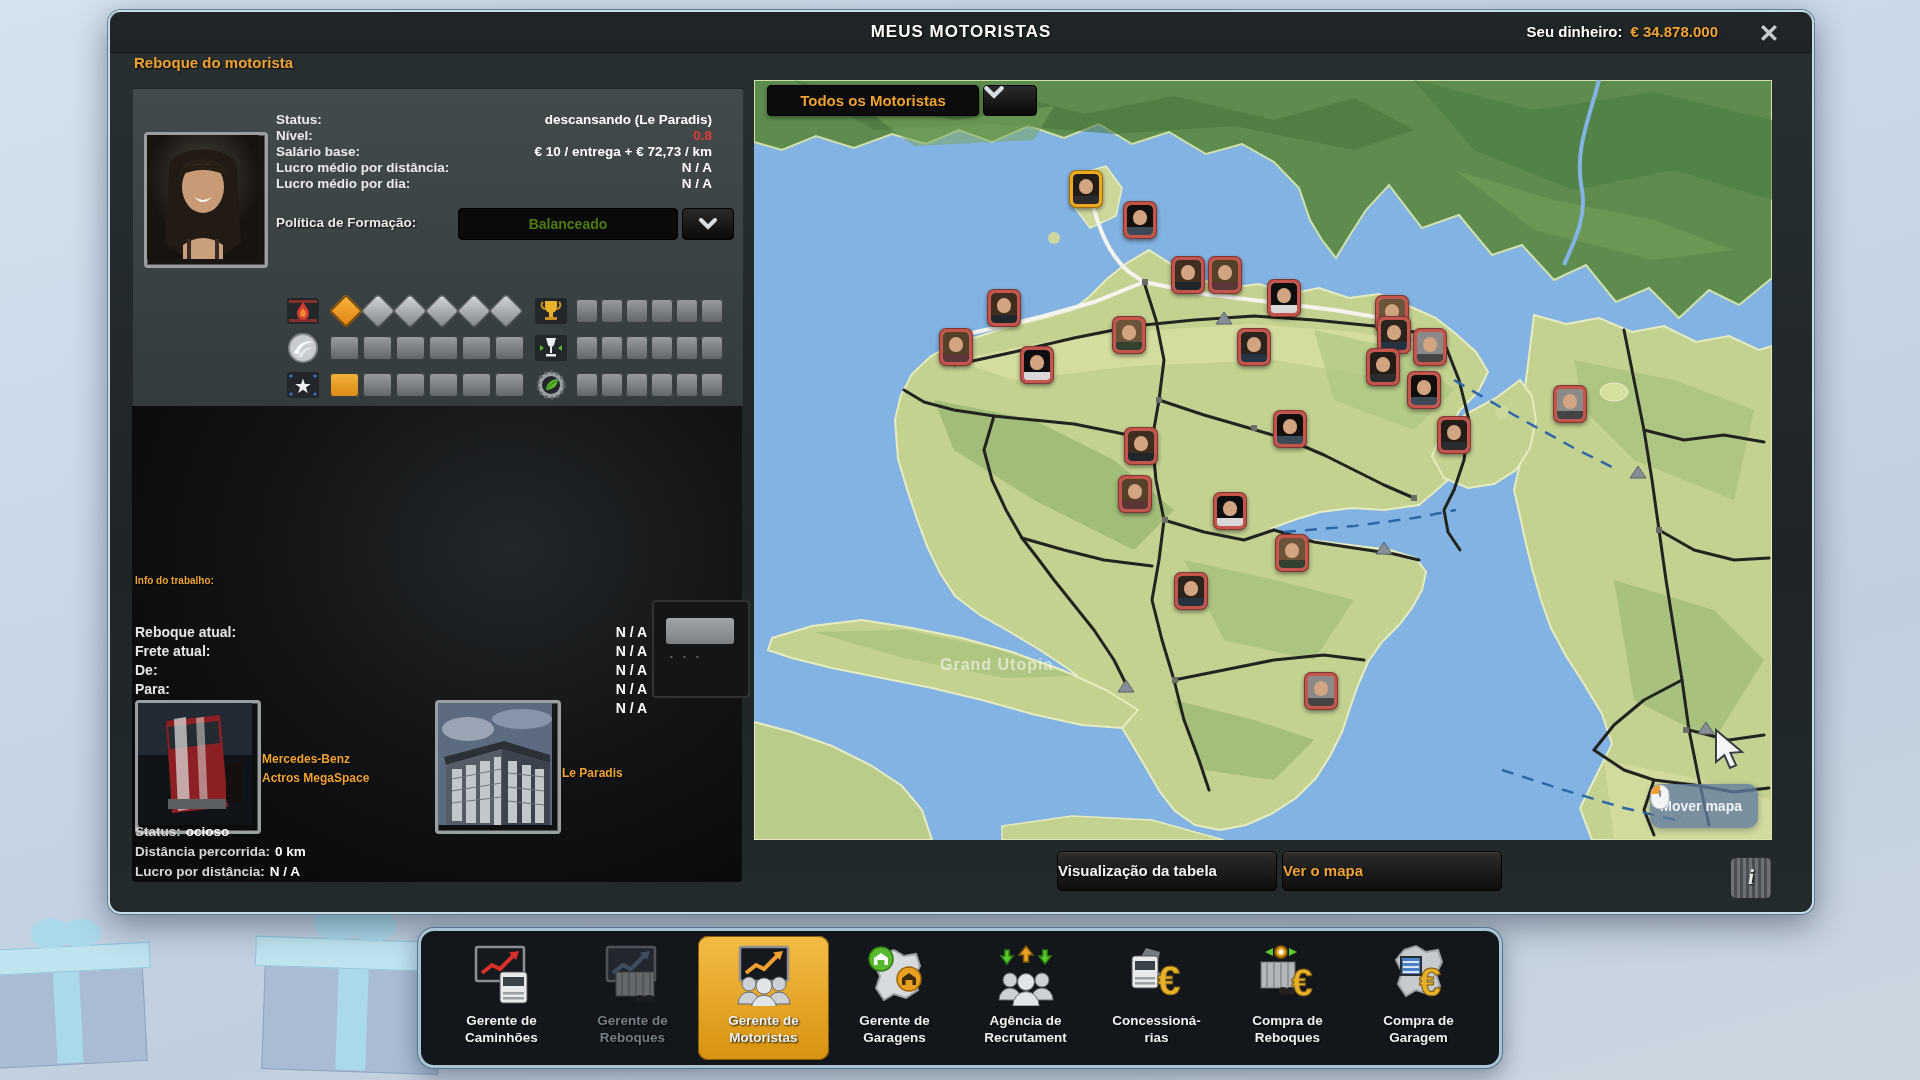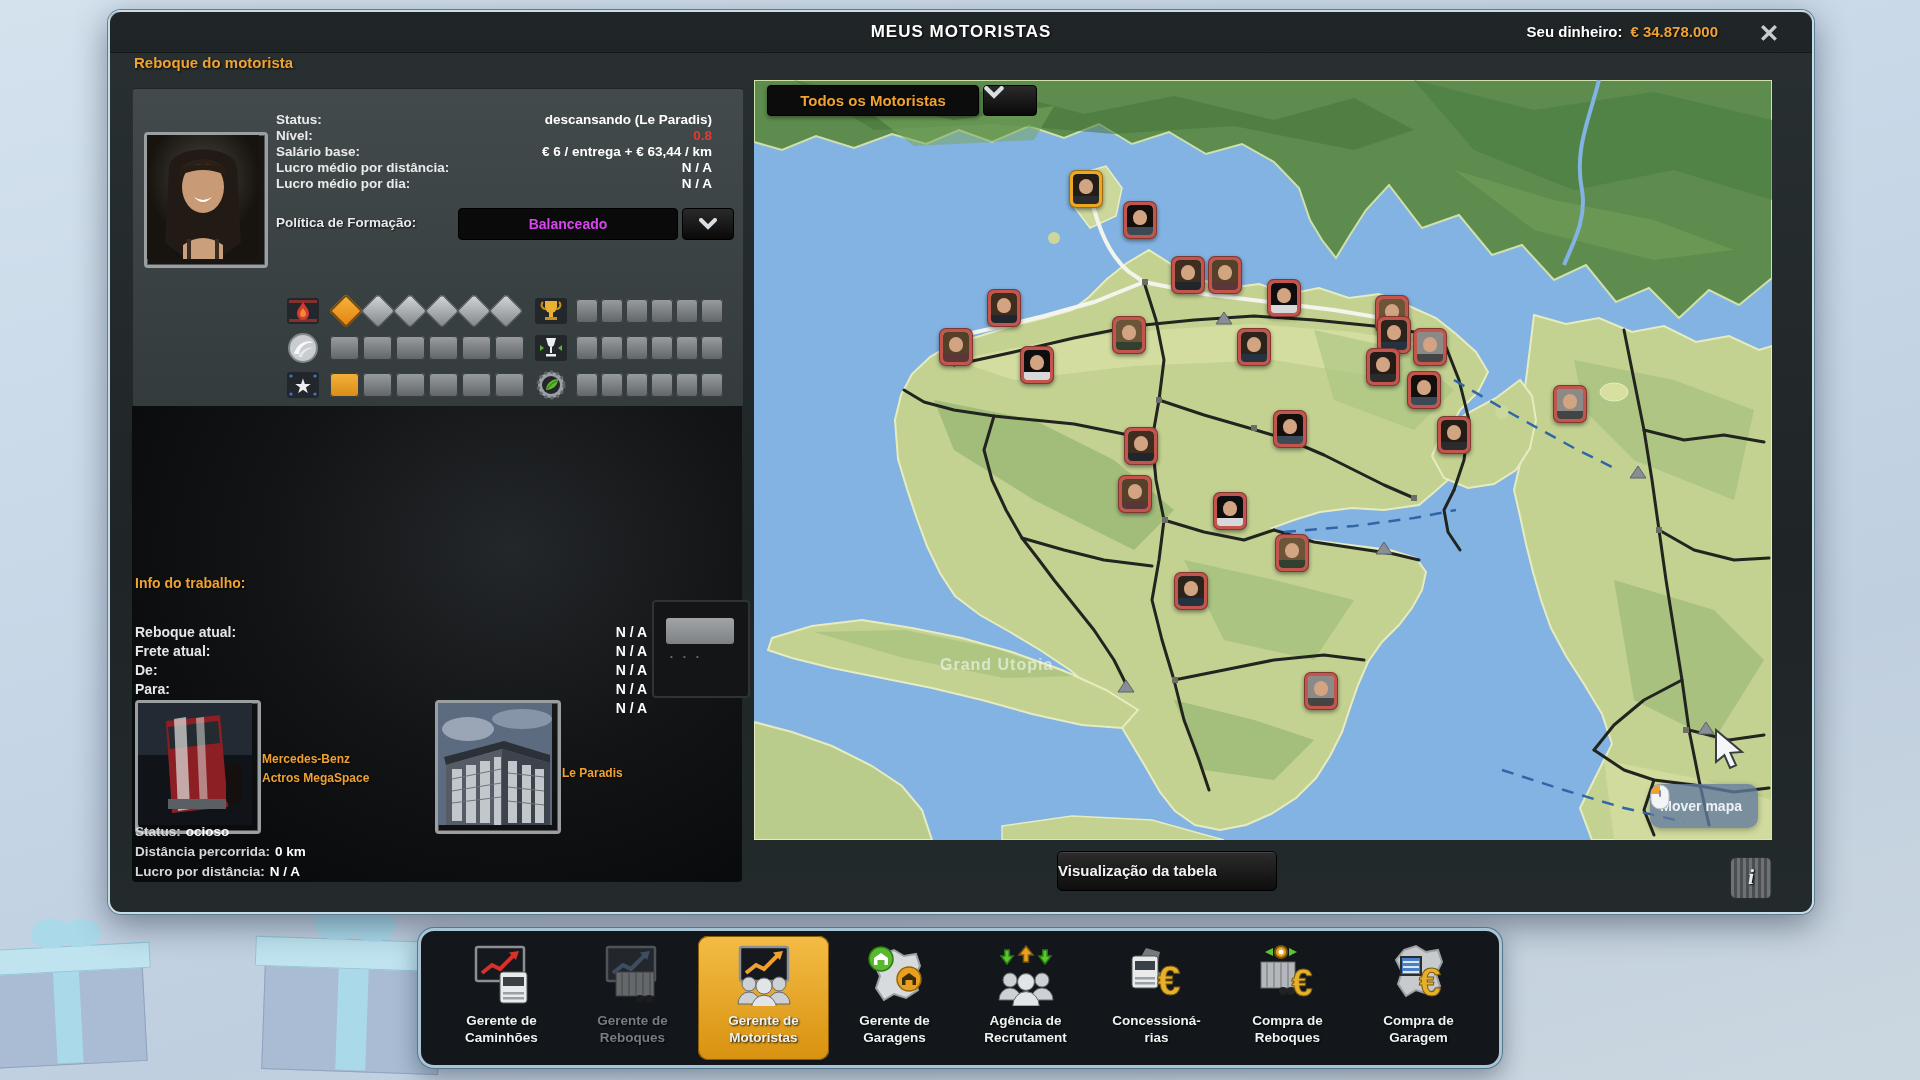--- a/index.html
+++ b/index.html
@@ -35,21 +35,21 @@
     color:#fff;font-weight:bold;font-size:15px;text-align:center;line-height:28px;border:1px solid #1c1c1c;}
   #portrait{left:34px;top:120px;width:118px;height:130px;border-radius:4px;
     border:3px solid #9aa0a2;box-shadow:inset 0 0 0 1px #555;background:#181512;overflow:hidden;}
   #detail-rows{left:166px;top:100px;width:436px;}
   .drow{display:flex;justify-content:space-between;height:16px;font-size:13.5px;font-weight:bold;}
   .drow .lbl{color:#e9ebeb;}
   .drow .val{color:#fff;text-align:right;}
   .drow .val.red{color:#e03c34;}
   #policy-label{left:166px;top:203px;font-size:13.5px;font-weight:bold;color:#e9ebeb;}
   #policy-box{left:348px;top:196px;width:218px;height:30px;background:#0a0a0a;border-radius:4px;
-    border:1px solid #000;color:#d946ef;font-weight:bold;font-size:14px;text-align:center;line-height:30px;}
+    border:1px solid #000;color:#4d7c0f;font-weight:bold;font-size:14px;text-align:center;line-height:30px;}
   .chev-btn{background:linear-gradient(#2a2a2a,#090909);border:1px solid #000;border-radius:4px;
     display:flex;align-items:center;justify-content:center;cursor:pointer;}
   #policy-chev{left:572px;top:196px;width:50px;height:30px;}
   
   .skill-row{position:absolute;height:34px;display:flex;align-items:center;}
   .skill-ic{width:34px;height:34px;flex:0 0 34px;}
   .segs{display:flex;margin-left:10px;}
   .seg{width:29px;height:24px;border-radius:4px;margin-right:4px;
     background:linear-gradient(#9a9ea1,#5f6467);box-shadow:inset 0 0 0 1px #3a3e41;}
   .seg.sm{width:22px;margin-right:3px;}
@@ -175,21 +175,21 @@
         <div class="drow">
           <span class="lbl">Status:</span>
           <span class="val">descansando (Le Paradis)</span>
         </div>
         <div class="drow">
           <span class="lbl">Nível:</span>
           <span class="val red">0.8</span>
         </div>
         <div class="drow">
           <span class="lbl">Salário base:</span>
-          <span class="val">€ 6 / entrega + € 63,44 / km</span>
+          <span class="val">€ 10 / entrega + € 72,73 / km</span>
         </div>
         <div class="drow">
           <span class="lbl">Lucro médio por distância:</span>
           <span class="val">N / A</span>
         </div>
         <div class="drow">
           <span class="lbl">Lucro médio por dia:</span>
           <span class="val">N / A</span>
         </div>
       </div>
@@ -331,21 +331,21 @@
         <div class="action-btn" style="left: 219px; top: 410px;"><span><svg width="78" height="80" viewBox="0 0 78 80">
               <circle cx="39" cy="24" r="13" fill="#dfe1e3" stroke="#777"></circle>
               <path d="M17 62 a22 24 0 0 1 44 0 Z" fill="#dfe1e3" stroke="#777"></path>
               <g stroke="#8a1010" stroke-width="2" fill="#e03028">
                 <path d="M22 38 l8 -6 9 12 9 -12 8 6 -9 12 9 12 -8 6 -9 -12 -9 12 -8 -6 9 -12 Z"></path>
               </g>
             </svg></span></div>
         <div class="action-lbl tsh" style="left: 210px; top: 498px;">Demitir</div>
       </div>
   <div class="abs" id="truck-photo"></div>
-  <div class="abs orange-h tsh" style="left:25px;top:563px;font-size:14px;">Info do trabalho:</div>
+  <div class="abs orange-h tsh" style="left:25px;top:563px;font-size:10px;">Info do trabalho:</div>
   <div class="abs" id="job-rows">
         <div class="jrow">
           <span class="lbl">Reboque atual:</span>
           <span class="val">N / A</span>
         </div>
         <div class="jrow">
           <span class="lbl">Frete atual:</span>
           <span class="val">N / A</span>
         </div>
         <div class="jrow">
@@ -689,20 +689,21 @@
       <span>Mover mapa</span>
     </div>
     <div id="cursor">
       <svg width="40" height="44" viewBox="0 0 20 22">
         <path d="M2,1 L2,17 L6.2,13.6 L9,20 L12,18.6 L9.2,12.4 L15,12 Z" fill="#f4f6f8" stroke="#3a3e42" stroke-width="1"></path>
       </svg>
     </div>
   </div>
 
   <div class="foot-btn tsh" id="btn-table">Visualização da tabela</div>
+  <div class="foot-btn tsh" id="btn-map">Ver o mapa</div>
   <div class="abs" id="info-btn">i</div>
 </div>
 
 <div id="navbar">
       <div class="nav-item ">
         <div class="nicon"><svg width="62" height="62" viewBox="0 0 62 62">
             <rect x="5" y="3" width="48" height="34" rx="2" fill="#15181c" stroke="#8a9096" stroke-width="2.5"></rect>
             <polyline points="11,29 21,21 29,25 43,11" stroke="#d8302a" stroke-width="4" fill="none"></polyline>
             <path d="M48 7 l-10 1.5 7 7.5 Z" fill="#d8302a"></path>
             <rect x="29" y="28" width="27" height="31" rx="3" fill="#e8eaec" stroke="#555"></rect>

